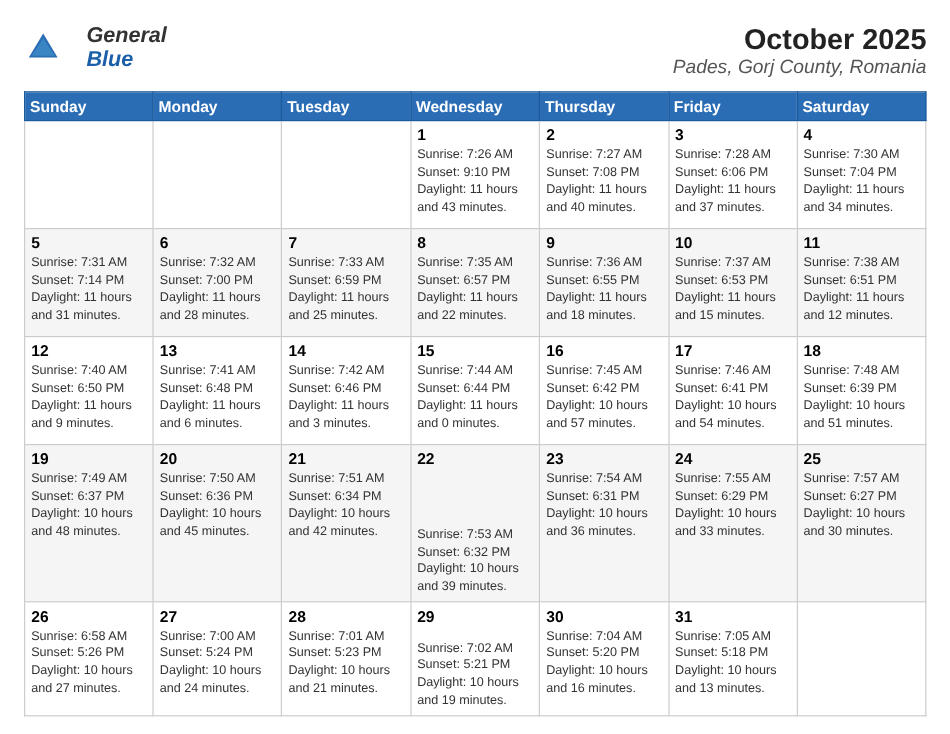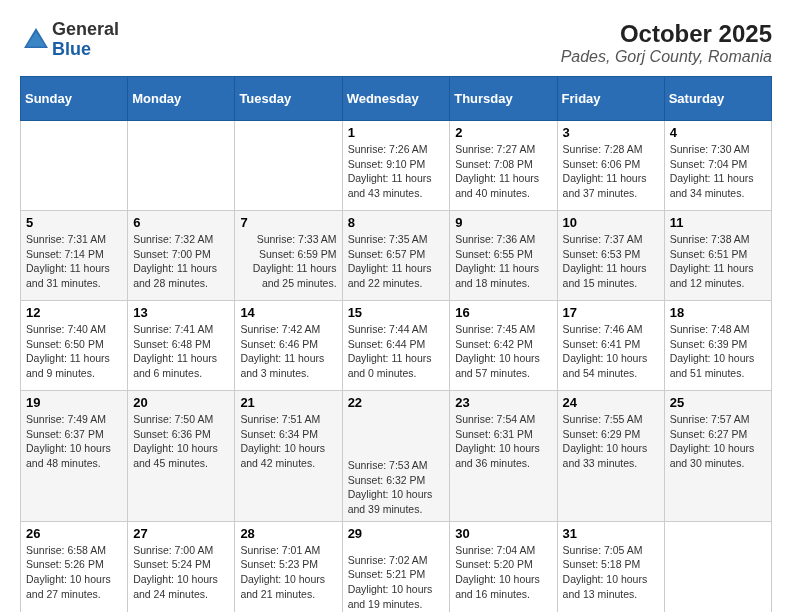--- a/index.html
+++ b/index.html
@@ -12,21 +12,22 @@
     }
     .header {
       display: flex;
       justify-content: space-between;
       align-items: flex-start;
       margin-bottom: 10px;
     }
     .logo {
       display: flex;
       align-items: center;
-      gap: 0;
+      gap: 20px;
+      font-style: italic;
     }
     .logo-text {
       font-size: 18px;
       font-weight: bold;
       line-height: 1.1;
     }
     .logo-general { color: #333; }
     .logo-blue { color: #1a5fa8; }
     .logo-icon {
       width: 32px;
@@ -44,21 +45,21 @@
       font-style: italic;
     }
     table {
       width: 100%;
       border-collapse: collapse;
       font-size: 11px;
     }
     thead th {
       background-color: #2a6db5;
       color: white;
-      padding: 14px 4px;
+      padding: 4px 4px;
       text-align: left;
       font-size: 13px;
       font-weight: bold;
       border: 1px solid #1a5a9a;
     }
     tbody td {
       border: 1px solid #ccc;
       vertical-align: top;
       padding: 4px 5px;
       width: 108px;
@@ -151,21 +152,21 @@
 Daylight: 11 hours and 31 minutes.</div>
         </td>
         <td>
           <span class="day-num">6</span>
           <div class="day-info" style="white-space: pre-line;">Sunrise: 7:32 AM
 Sunset: 7:00 PM
 Daylight: 11 hours and 28 minutes.</div>
         </td>
         <td>
           <span class="day-num">7</span>
-          <div class="day-info" style="white-space: pre-line; text-align: right;">Sunrise: 7:33 AM
+          <div class="day-info" style="white-space: pre-line;">Sunrise: 7:33 AM
 Sunset: 6:59 PM
 Daylight: 11 hours and 25 minutes.</div>
         </td>
         <td>
           <span class="day-num">8</span>
           <div class="day-info" style="white-space: pre-line;">Sunrise: 7:35 AM
 Sunset: 6:57 PM
 Daylight: 11 hours and 22 minutes.</div>
         </td>
         <td>

